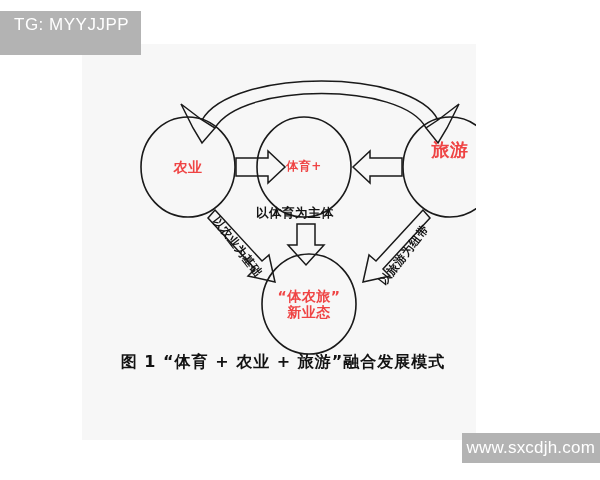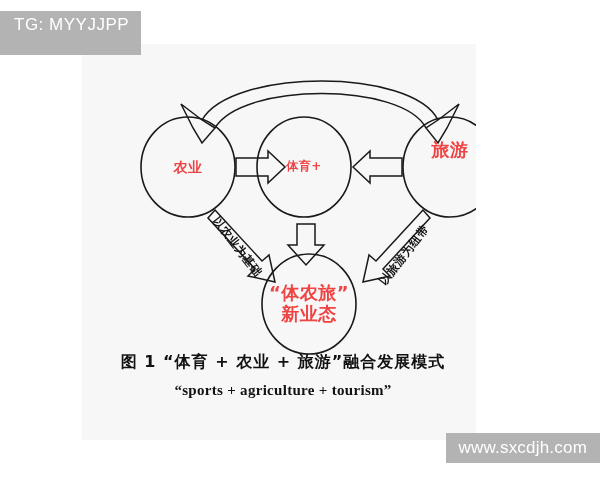--- a/index.html
+++ b/index.html
@@ -39,21 +39,21 @@
     font-weight: 700;
     text-align: center;
     line-height: 1.15;
     white-space: nowrap;
     transform: translate(-50%, -50%);
     letter-spacing: 0.5px;
   }
   .node-label.n-agriculture { left: 106px; top: 123px; font-size: 14px; }
   .node-label.n-sports      { left: 222px; top: 123px; font-size: 12px; }
   .node-label.n-tourism     { left: 368px; top: 106px; font-size: 18px; }
-  .node-label.n-newform     { left: 227px; top: 260px; font-size: 18px; }
+  .node-label.n-newform     { left: 227px; top: 260px; font-size: 14px; }
 
   
   .edge-label {
     position: absolute;
     color: #141414;
     font-family: "DejaVu Sans", "Liberation Sans", sans-serif;
     font-weight: 700;
     font-size: 11.5px;
     white-space: nowrap;
     letter-spacing: 0.5px;
@@ -116,21 +116,21 @@
     top: 11px;
     height: 27px;
     padding: 0 12px 17px 14px;
     font-size: 17px;
     letter-spacing: 0.5px;
   }
   #watermark-site {
     right: 0;
     bottom: 17px;
     height: 30px;
-    padding: 0 13px;
+    padding: 0 5px;
     font-size: 17px;
     letter-spacing: 0.2px;
   }
 </style>
 </head>
 <body>
 
 <div id="screen">
 
   <div id="figure-panel">
@@ -201,26 +201,26 @@
 
     <div class="node-label n-tourism">旅游</div>
 
     <div class="node-label n-newform">
       <div>“体农旅”</div>
       <div>新业态</div>
     </div>
 
     <div class="edge-label e-left">以农业为基础</div>
 
+    <div class="edge-label e-center">以体育为主体</div>
 
     <div class="edge-label e-right">以旅游为纽带</div>
 
     <div id="caption">
       <div class="cap-cn">图 1    “体育 + 农业 + 旅游”融合发展模式</div>
-      <div class="cap-en">“sports + agriculture + tourism”</div>
     </div>
 
   </div>
 
   <div class="watermark" id="watermark-tg">TG: MYYJJPP</div>
 
   <div class="watermark" id="watermark-site">www.sxcdjh.com</div>
 
 </div>
 

